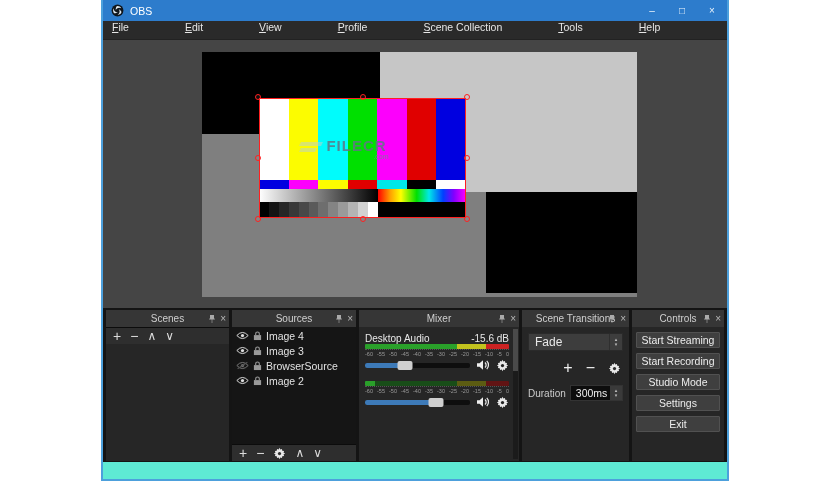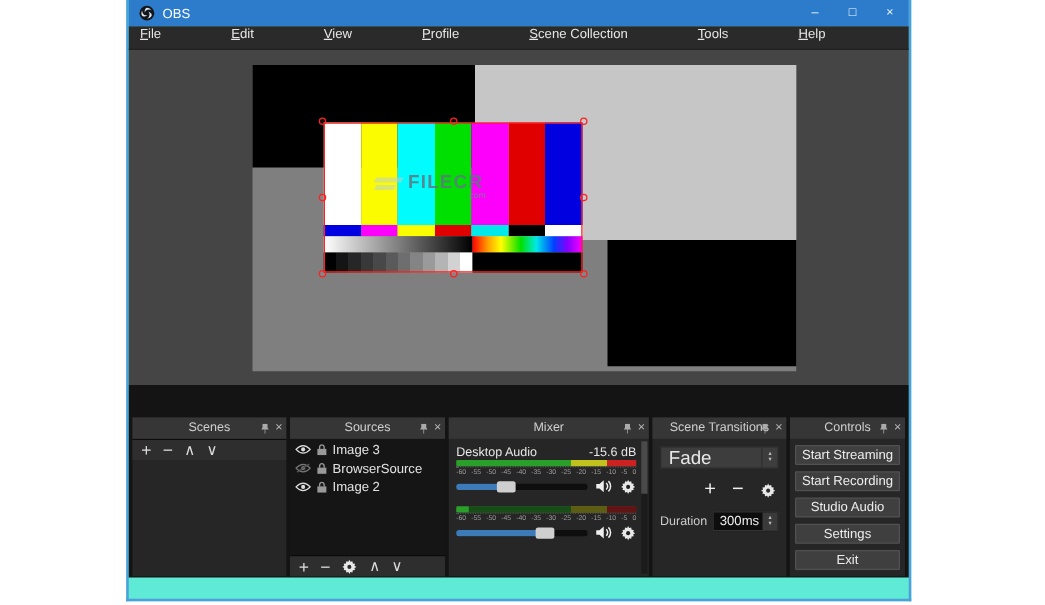--- a/index.html
+++ b/index.html
@@ -51,21 +51,21 @@
 
   .watermark { position:absolute; left:20%; top:33%; display:flex; align-items:flex-start; }
   .wm-bars { margin-top:4px; margin-right:4px; }
   .wm-bars i { display:block; height:4px; background:rgba(185,210,200,0.55); transform:skewX(-25deg); margin-bottom:2px; }
   .wm-bars i:nth-child(1){ width:22px; } .wm-bars i:nth-child(2){ width:16px; }
   .wm-text { font-size:15px; font-weight:bold; letter-spacing:1px; color:rgba(95,118,130,0.85); line-height:15px; }
   .wm-com { position:absolute; right:-2px; top:15px; font-size:7px; color:rgba(110,135,145,0.85); }
 
   
   .docks { height:154px; background:#141414; display:flex; gap:3px; padding:2px 3px 1px 3px; flex:0 0 auto; }
-  .dock { background:#262626; display:flex; flex-direction:column; min-width:0;margin-top:24px; }
+  .dock { background:#262626; display:flex; flex-direction:column; min-width:0; }
   .dock-scenes { width:123px; } .dock-sources { width:124px; } .dock-mixer { width:160px; position:relative; }
   .dock-transitions { width:107px; } .dock-controls { flex:1; }
   .dock-header { height:17px; background:#363636; display:flex; align-items:center; justify-content:center;
                  position:relative; flex:0 0 auto; }
   .dock-title { color:#cfcfcf; font-size:10px; }
   .dock-hbtns { position:absolute; right:3px; top:0; height:100%; display:flex; align-items:center; gap:4px; }
   .pin-icon svg { width:8px; height:8px; display:block; }
   .dock-close { color:#b8b8b8; font-size:10px; line-height:8px; }
 
   .list { flex:1; background:#151515; overflow:hidden; padding-top:1px; }
@@ -93,21 +93,21 @@
   .slider-track { flex:1; height:5px; background:#0e0e0e; border-radius:2px; position:relative; }
   .slider-fill { height:100%; background:#3d7ab8; border-radius:2px; }
   .slider-handle { position:absolute; top:-2px; width:15px; height:9px; background:#cfcfcf; border-radius:2px; transform:translateX(-50%); }
   .spk-svg { width:14px; height:12px; display:block; }
   .mix-scroll { position:absolute; right:1px; top:19px; bottom:2px; width:5px; background:#1b1b1b; }
   .mix-thumb { position:absolute; top:0; left:0; width:100%; height:42px; background:#4a4a4a; }
 
   
   .trans-body { padding:6px 6px 0 6px; }
   .combo { height:18px; background:#3d3d3d; border:1px solid #2a2a2a; display:flex; align-items:center; margin-bottom:7px; }
-  .combo-text { flex:1; padding-left:6px; font-size:15px; color:#e8e8e8; }
+  .combo-text { flex:1; padding-left:6px; font-size:12px; color:#e8e8e8; }
   .combo-spin { width:13px; height:100%; border-left:1px solid #2f2f2f; display:flex; flex-direction:column;
                 align-items:center; justify-content:center; color:#bbbbbb; font-size:5px; line-height:5px; }
   .trans-btnrow { display:flex; justify-content:flex-end; align-items:center; gap:13px; height:20px; margin-bottom:7px;
                   color:#f0f0f0; padding-right:2px; }
   .trans-pm { font-size:16px; line-height:16px; }
   .dur-row { display:flex; align-items:center; gap:4px; }
   .dur-label { font-size:10px; color:#cccccc; }
   .dur-field { flex:1; height:16px; background:#0d0d0d; border:1px solid #333; display:flex; align-items:center; }
   .dur-value { flex:1; padding-left:5px; font-size:10.5px; color:#eeeeee; }
   .dur-spin { width:12px; height:100%; background:#3a3a3a; display:flex; flex-direction:column; align-items:center;
@@ -242,20 +242,31 @@
         <span class="dock-hbtns">
           <span class="pin-icon">
               <svg viewBox="0 0 8 8">
                 <path d="M2 0h4v3l1 1.5H1L2 3zM3.7 4.5h.6V8h-.6z" fill="#aaaaaa"></path>
               </svg>
             </span>
           <span class="dock-close">×</span>
         </span>
       </div>
       <div class="list">
+        <div class="source-row">
+          <svg class="eye" width="13" height="9" viewBox="0 0 16 10">
+              <path d="M1 5Q8 -2.5 15 5Q8 12.5 1 5Z" fill="none" stroke="#dddddd" stroke-width="1.2"></path>
+              <circle cx="8" cy="5" r="2" fill="#dddddd"></circle>
+            </svg>
+          <svg width="9" height="10" viewBox="0 0 10 11">
+              <rect x="1" y="4.5" width="8" height="5.5" fill="#999999"></rect>
+              <path d="M3 4.5V3a2 2 0 0 1 4 0v1.5" stroke="#999999" stroke-width="1.2" fill="none"></path>
+            </svg>
+          <span>Image 4</span>
+        </div>
         <div class="source-row">
           <svg class="eye" width="13" height="9" viewBox="0 0 16 10">
               <path d="M1 5Q8 -2.5 15 5Q8 12.5 1 5Z" fill="none" stroke="#dddddd" stroke-width="1.2"></path>
               <circle cx="8" cy="5" r="2" fill="#dddddd"></circle>
             </svg>
           <svg width="9" height="10" viewBox="0 0 10 11">
               <rect x="1" y="4.5" width="8" height="5.5" fill="#999999"></rect>
               <path d="M3 4.5V3a2 2 0 0 1 4 0v1.5" stroke="#999999" stroke-width="1.2" fill="none"></path>
             </svg>
           <span>Image 3</span>
@@ -437,21 +448,21 @@
               <svg viewBox="0 0 8 8">
                 <path d="M2 0h4v3l1 1.5H1L2 3zM3.7 4.5h.6V8h-.6z" fill="#aaaaaa"></path>
               </svg>
             </span>
           <span class="dock-close">×</span>
         </span>
       </div>
       <div class="controls-body">
         <div class="ctl-btn">Start Streaming</div>
         <div class="ctl-btn">Start Recording</div>
-        <div class="ctl-btn">Studio Audio</div>
+        <div class="ctl-btn">Studio Mode</div>
         <div class="ctl-btn">Settings</div>
         <div class="ctl-btn">Exit</div>
       </div>
     </div>
 
   </div>
 
 
 </div>
 

